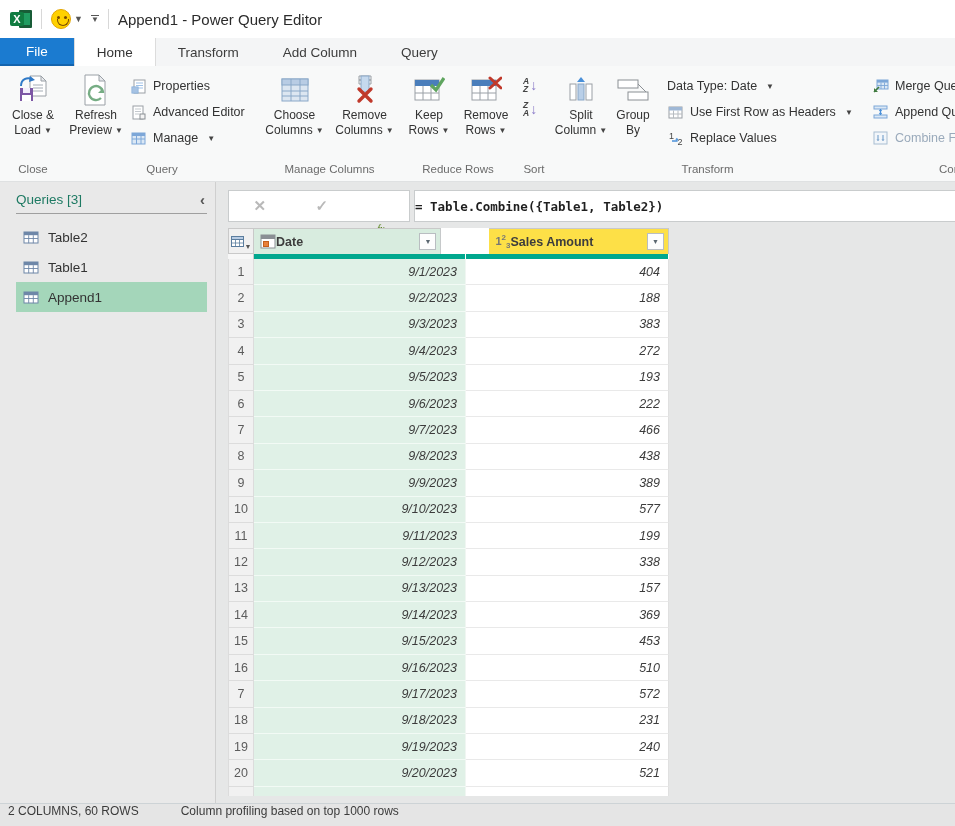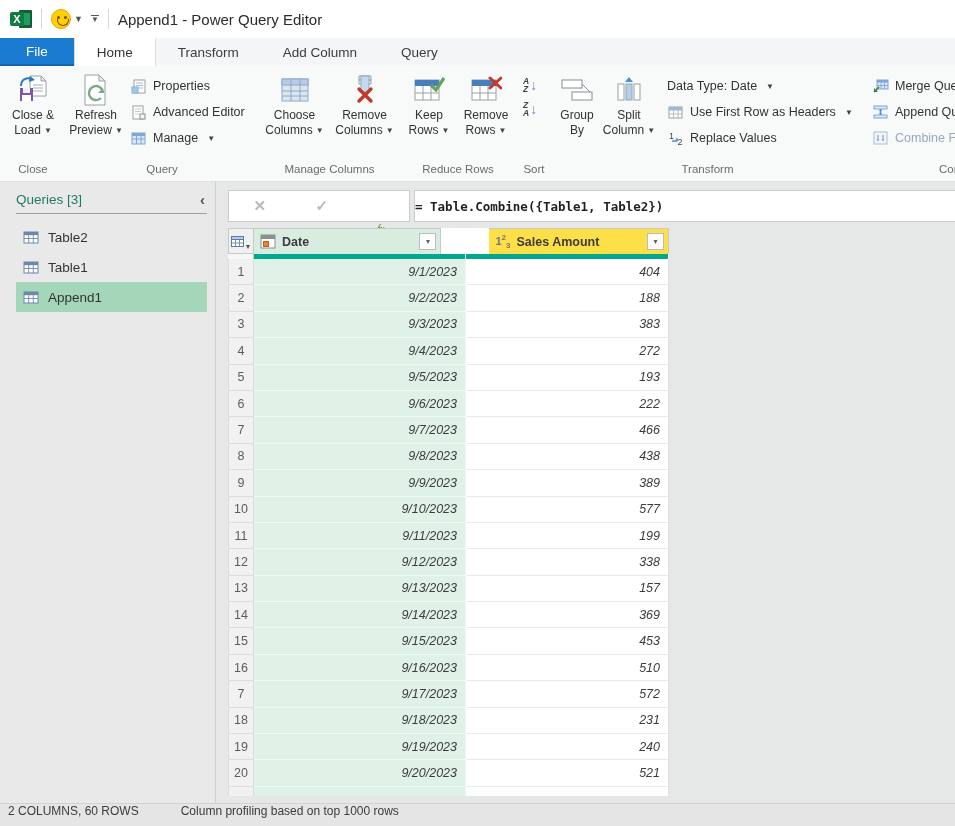--- a/index.html
+++ b/index.html
@@ -72,21 +72,21 @@
   .fb-fx { font-family:"Liberation Serif", serif; font-style:italic; font-size:10px; color:#4d7c0f;margin-top:44px; }
   .fb-input { flex:1; height:32px; background:#fff; border:1px solid #c9cccd; border-right:none; display:flex; align-items:center;
      font-family:"DejaVu Sans Mono","Liberation Mono",monospace; font-size:12.5px; font-weight:600; color:#1f1f1f; }
 
   
   .grid { margin-left:12px; width:441px; background:#fff; }
   .g-header { display:flex; height:26px; }
   .g-corner { width:26px; flex:none; background:#f0f0f0; border:1px solid #c9c9c9; border-width:1px 1px 1px 1px;
      display:flex; align-items:center; justify-content:center; gap:1px; }
   .g-corner .cnr-caret { font-size:7px; color:#555; align-self:flex-end; margin-bottom:3px; }
-  .g-col { display:flex; align-items:center; gap:6px; padding:0 4px 0 6px; border-right:1px solid #c6c9ca; border-top:1px solid #c9c9c9; }
+  .g-col { display:flex; align-items:center; padding:0 4px 0 6px; border-right:1px solid #c6c9ca; border-top:1px solid #c9c9c9; }
   .g-col-date { width:212px; background:#d8ecdf; }
   .g-col-amt { width:203px; background:#fde047;margin-left:48px; }
   .col-name { font-size:12.5px; font-weight:bold; color:#3d3d3d; flex:1; }
   .filter-btn { width:17px; height:17px; background:#fdfdfd; border:1px solid #b9bdc1; display:flex; align-items:center; justify-content:center;
      font-size:7px; color:#5b6770; flex:none; }
   .num-ico { font-size:11px; font-weight:bold; color:#767676; letter-spacing:0; white-space:nowrap; }
   .num-ico sup { font-size:8px; }
   .num-ico sub { font-size:8px; }
   .g-quality { display:flex; height:5px; background:#fff; }
   .gq-gap { width:26px; flex:none; border-right:1px solid #c9c9c9; background:#f7f7f7; }
@@ -298,42 +298,42 @@
               <span class="s-arrow">↓</span>
           </div>
         </div>
       </div>
       <div class="rg-label">Sort</div>
     </div>
     <div class="rdiv"></div>
 
     <div class="rgroup" style="width:309px">
       <div class="rg-content">
-        <div class="bigbtn" style="width:48px">
-          <div class="bb-icon">
-            <svg width="34" height="26" viewBox="0 0 34 26">
-              <rect x="2" y="3" width="20" height="8" fill="#fff" stroke="#8a8f94"></rect>
-              <path d="M22 7 L30 15" stroke="#8a8f94"></path>
-              <rect x="12" y="15" width="20" height="8" fill="#fff" stroke="#8a8f94"></rect>
-            </svg>
-          </div>
-          <div><span>Group</span><br>
-               <span>By</span></div>
-        </div>
         <div class="bigbtn" style="width:56px">
           <div class="bb-icon">
             <svg width="30" height="30" viewBox="0 0 30 30">
               <path d="M15 2 L19 7 L11 7 Z" fill="#4a90d9"></path>
               <rect x="4" y="9" width="6" height="16" fill="#fff" stroke="#9aa0a6"></rect>
               <rect x="12" y="9" width="6" height="16" fill="#b9cfe8" stroke="#8aa8c8"></rect>
               <rect x="20" y="9" width="6" height="16" fill="#fff" stroke="#9aa0a6"></rect>
             </svg>
           </div>
           <div><span>Split</span><br>
                <span>Column</span><span class="caret">▼</span></div>
+        </div>
+        <div class="bigbtn" style="width:48px">
+          <div class="bb-icon">
+            <svg width="34" height="26" viewBox="0 0 34 26">
+              <rect x="2" y="3" width="20" height="8" fill="#fff" stroke="#8a8f94"></rect>
+              <path d="M22 7 L30 15" stroke="#8a8f94"></path>
+              <rect x="12" y="15" width="20" height="8" fill="#fff" stroke="#8a8f94"></rect>
+            </svg>
+          </div>
+          <div><span>Group</span><br>
+               <span>By</span></div>
         </div>
         <div class="smalllist" style="padding-left:6px">
           <div class="smallitem">
             <span>Data Type: Date</span>
               <span class="caret">▼</span>
           </div>
           <div class="smallitem">
             <span class="si-icon">
               <svg width="15" height="13" viewBox="0 0 15 13">
                 <rect x="1" y="1" width="13" height="11" fill="#fff" stroke="#9aa0a6"></rect>

